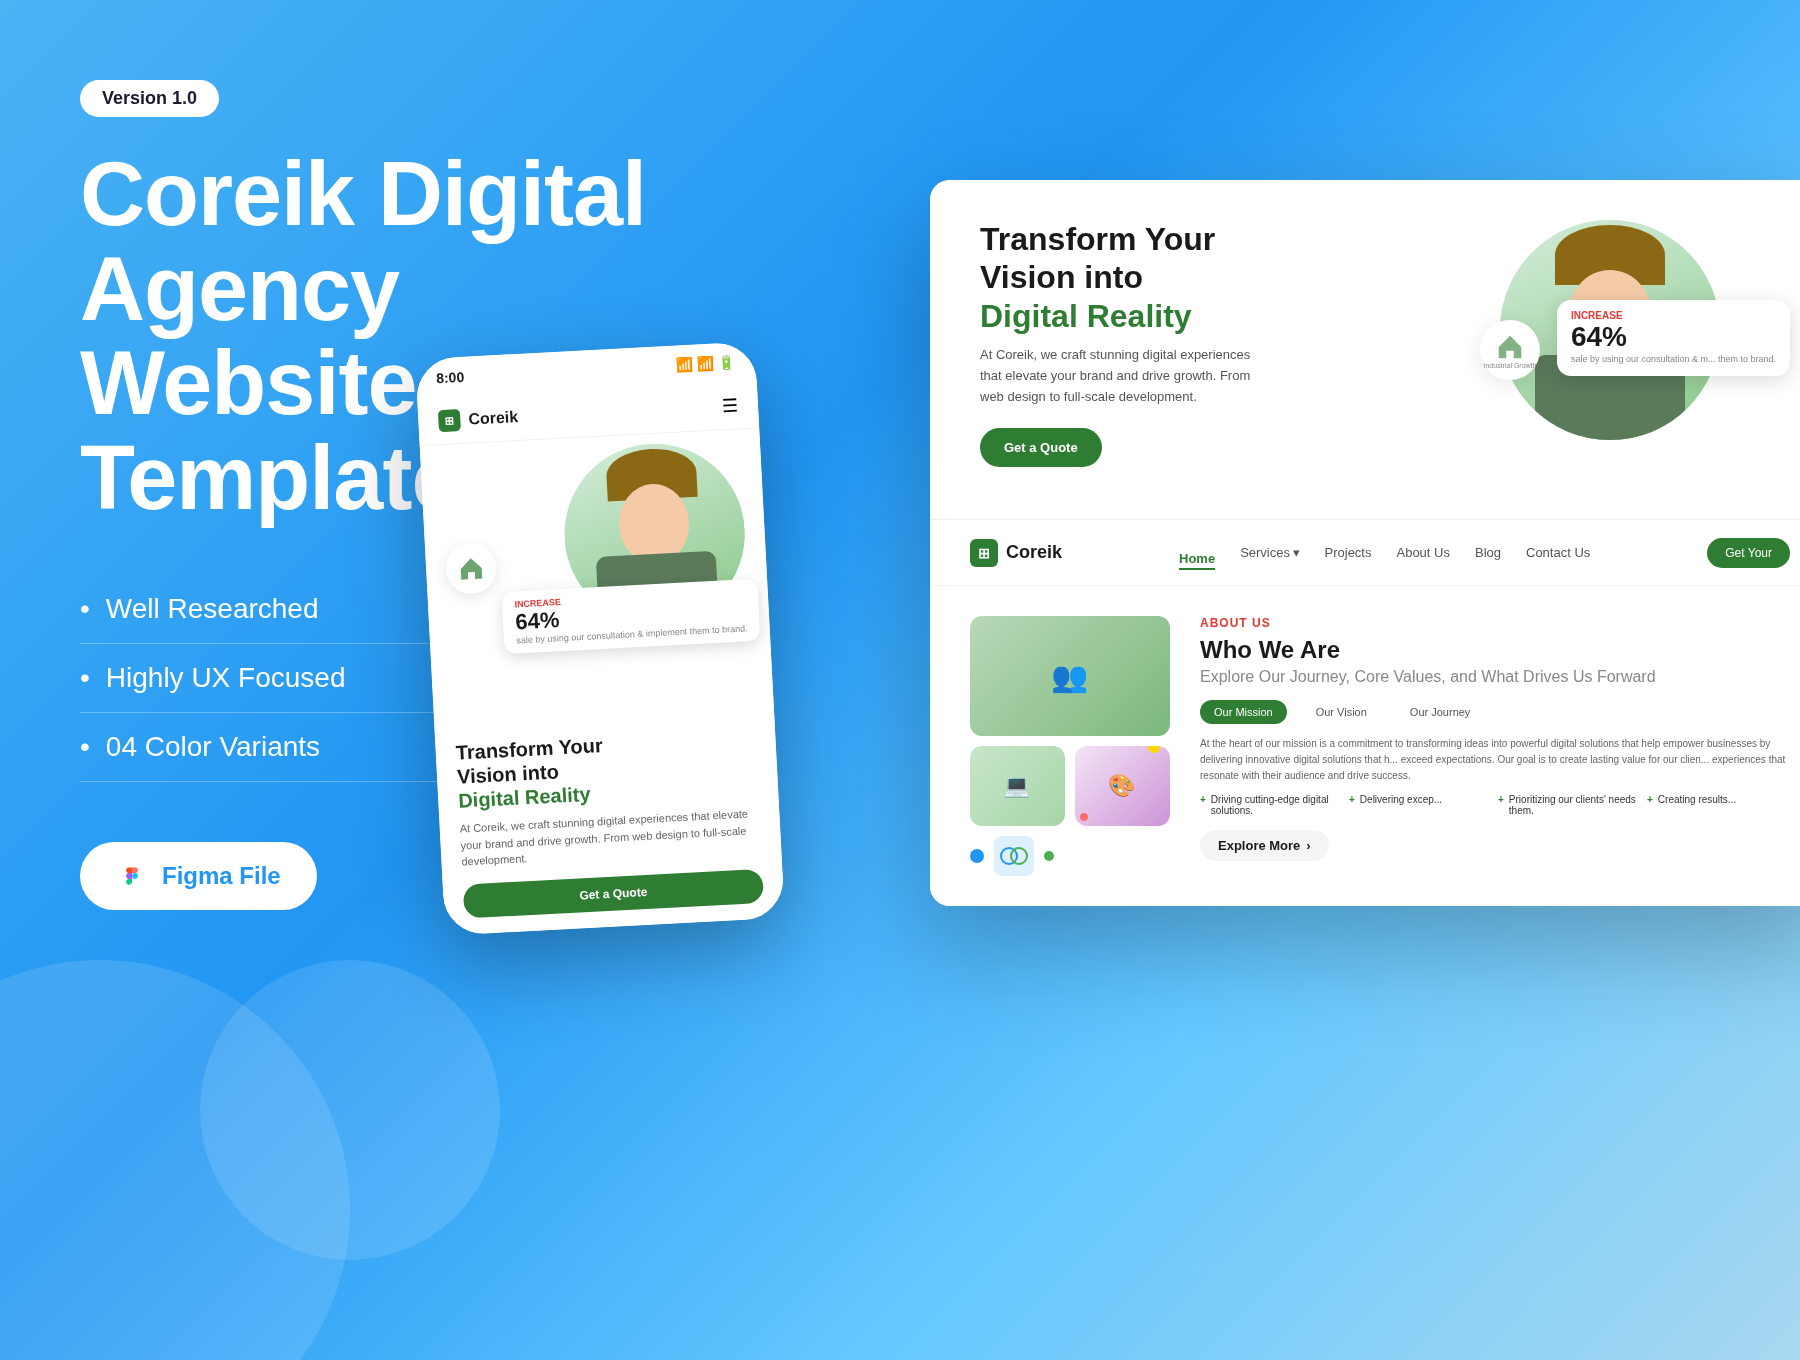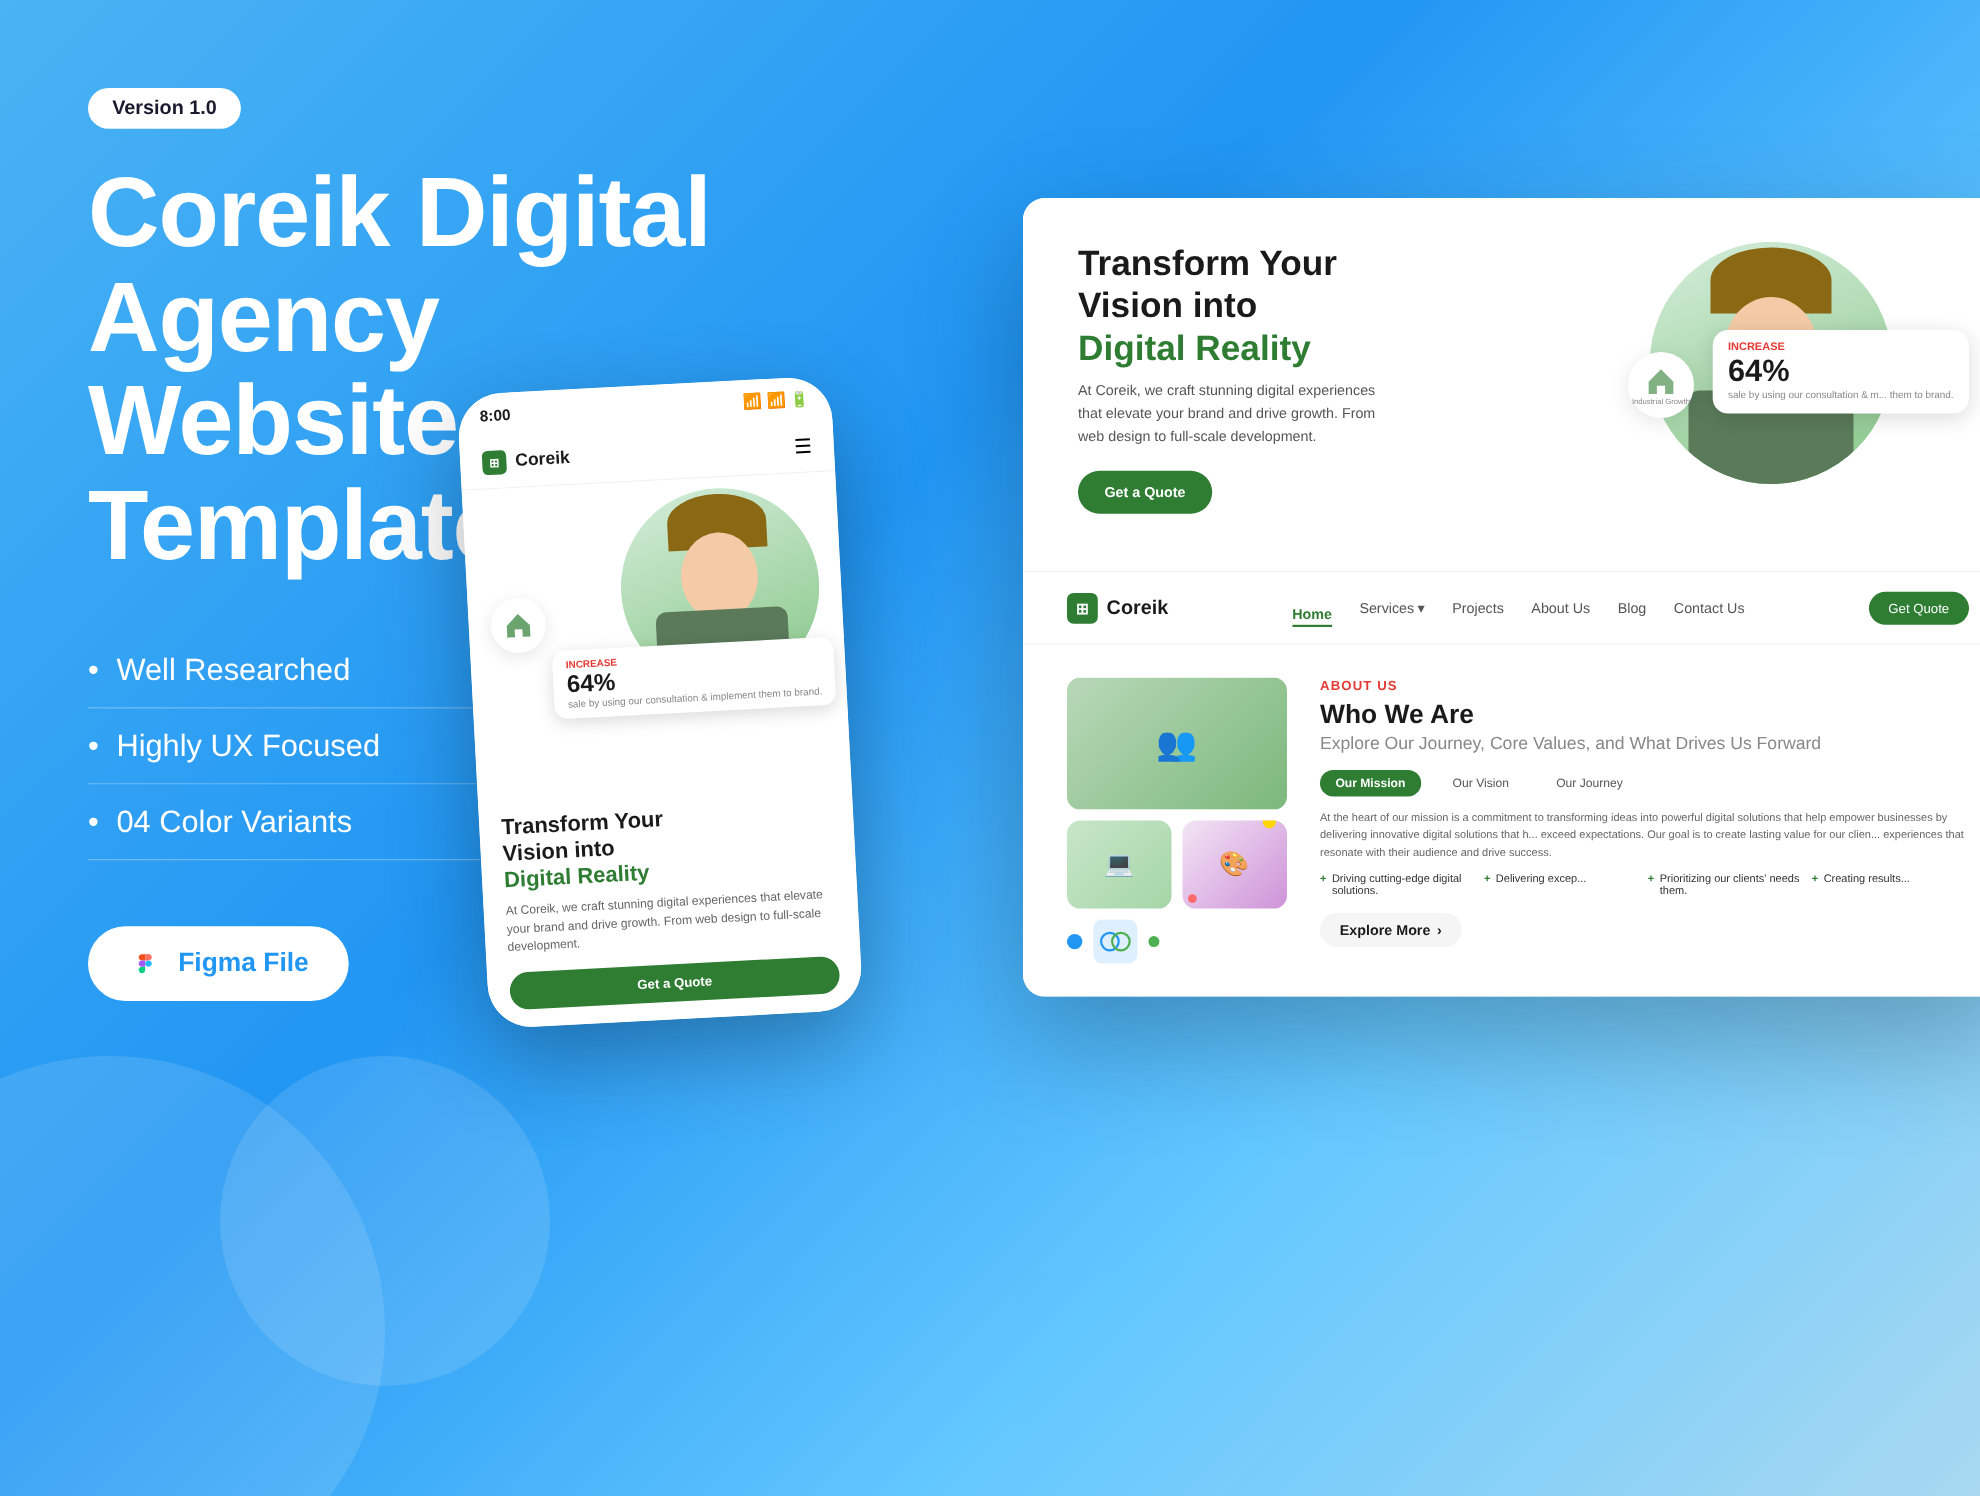--- a/index.html
+++ b/index.html
@@ -462,21 +462,21 @@
     .about-tab {
       font-size: 11px;
       padding: 6px 14px;
       border-radius: 50px;
       cursor: pointer;
     }
 
     .about-tab.active {
       background: #2e7d32;
       color: white;
-      font-weight: 700;
+      font-weight: 400;
     }
 
     .about-tab.inactive {
       color: #555;
     }
 
     .about-description {
       font-size: 10px;
       color: #666;
       line-height: 1.6;
@@ -676,21 +676,21 @@
       <a class="desktop-nav-link active">Home</a>
       <span style="font-size:13px;color:#555;display:flex;align-items:center;gap:3px;cursor:pointer;">
         <span>Services</span>
         <span>▾</span>
       </span>
       <a class="desktop-nav-link">Projects</a>
       <a class="desktop-nav-link">About Us</a>
       <a class="desktop-nav-link">Blog</a>
       <a class="desktop-nav-link">Contact Us</a>
     </nav>
-    <button class="desktop-nav-cta">Get Quote</button>
+    <button class="desktop-nav-cta">Get Your</button>
   </div>
 
   <div class="desktop-about-section">
     <div class="about-images-col">
       <div class="about-img-placeholder about-img-1" style="display:flex;align-items:center;justify-content:center;overflow:hidden;">
 
         <div style="width:100%;height:100%;background:linear-gradient(135deg,#b8d8b8 0%,#7cb87c 100%);display:flex;align-items:center;justify-content:center;">
           <span style="font-size:30px;">👥</span>
         </div>
       </div>

